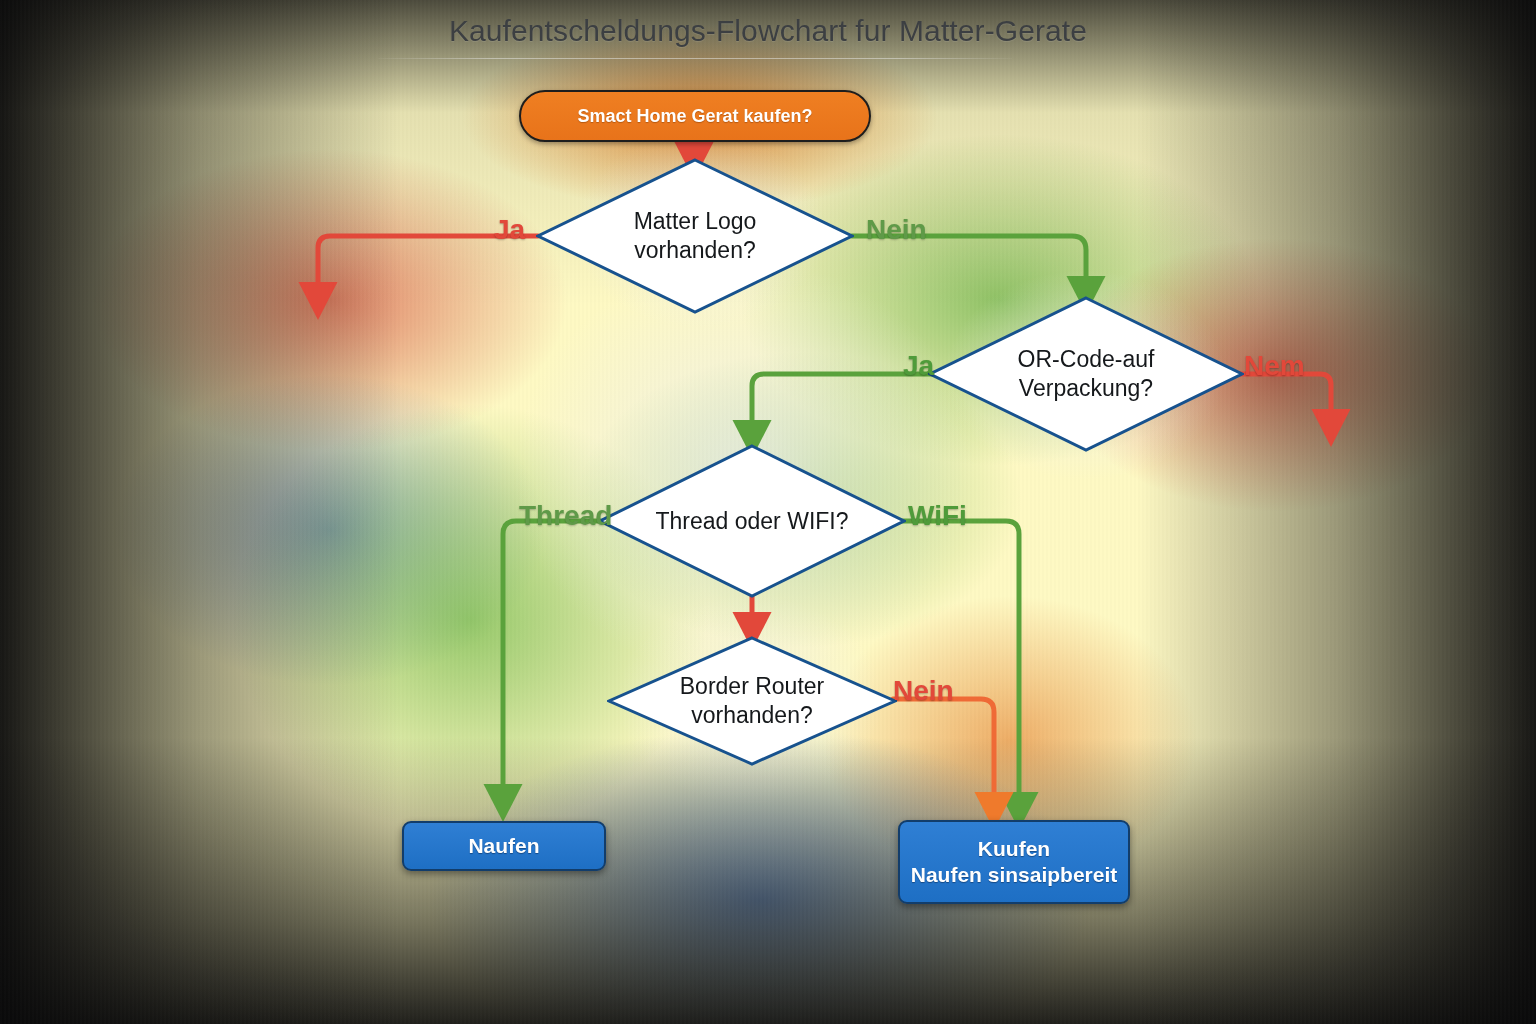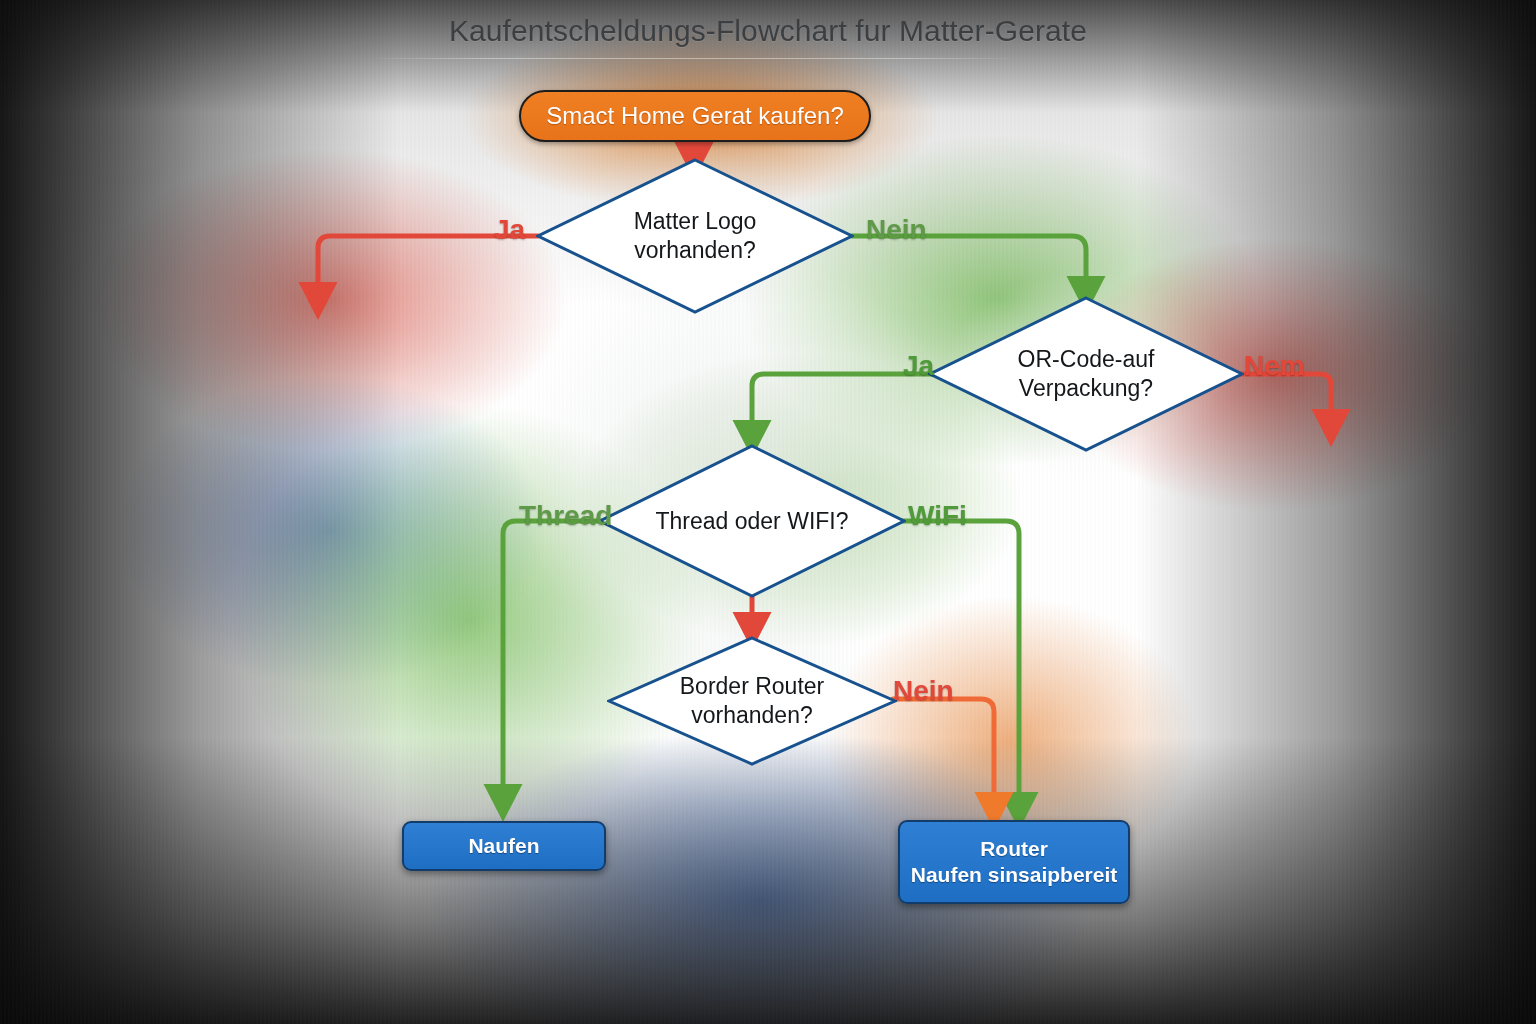--- a/index.html
+++ b/index.html
@@ -1,21 +1,21 @@
 <!DOCTYPE html>
 <html><head>
 <meta charset="utf-8">
 <style>
   html,body{margin:0;padding:0;}
   body{
     width:1536px;height:1024px;overflow:hidden;
     font-family:"Liberation Sans", sans-serif;
     background:#101010;
   }
-  #stage{position:relative;width:1536px;height:1024px;overflow:hidden;background:#ffffff;}
+  #stage{position:relative;width:1536px;height:1024px;overflow:hidden;background:#fef9c3;}
 
   
   .bg{position:absolute;inset:0;}
   #glow-red-left{
     background:radial-gradient(ellipse 330px 210px at 330px 300px, rgba(205,55,40,.62), rgba(205,55,40,0) 72%);
   }
   #glow-red-right{
     background:radial-gradient(ellipse 300px 190px at 1275px 375px, rgba(212,55,42,.60), rgba(212,55,42,0) 72%);
   }
   #glow-orange-top{
@@ -74,21 +74,21 @@
   
   #edges{position:absolute;left:0;top:0;width:1536px;height:1024px;}
 
   
   .node{position:absolute;display:flex;align-items:center;justify-content:center;text-align:center;}
 
   .pill{
     border-radius:26px;
     background:linear-gradient(to bottom,#ef7f22,#e8731a);
     border:2px solid #1d1d1d;
-    color:#ffffff;font-weight:normal;font-size:24px;
+    color:#ffffff;font-weight:bold;font-size:18px;
     box-shadow:0 2px 5px rgba(0,0,0,.35);
     text-shadow:0 1px 1px rgba(120,50,0,.45);
   }
 
   .rect{
     border-radius:9px;
     background:linear-gradient(to bottom,#2f7fd4,#1e6fc4);
     border:2px solid #123d6b;
     color:#ffffff;font-weight:bold;font-size:21px;line-height:1.22;
     box-shadow:0 3px 7px rgba(0,0,0,.40);
@@ -241,21 +241,21 @@
 
 
   <div class="node rect" id="node-naufen" style="left:402px;top:821px;width:200px;height:46px;">
     <div>
       <div>Naufen</div>
     </div>
   </div>
 
   <div class="node rect" id="node-kuufen" style="left:898px;top:820px;width:228px;height:80px;">
     <div>
-      <div>Router</div>
+      <div>Kuufen</div>
       <div>Naufen sinsaipbereit</div>
     </div>
   </div>
 
   <div class="edge-label lbl-red" style="left:494px;top:214px;">Ja</div>
   <div class="edge-label lbl-green-dim" style="left:866px;top:214px;">Nein</div>
 
   <div class="edge-label lbl-green" style="left:903px;top:350px;">Ja</div>
   <div class="edge-label lbl-red" style="left:1244px;top:350px;">Nem</div>
 

